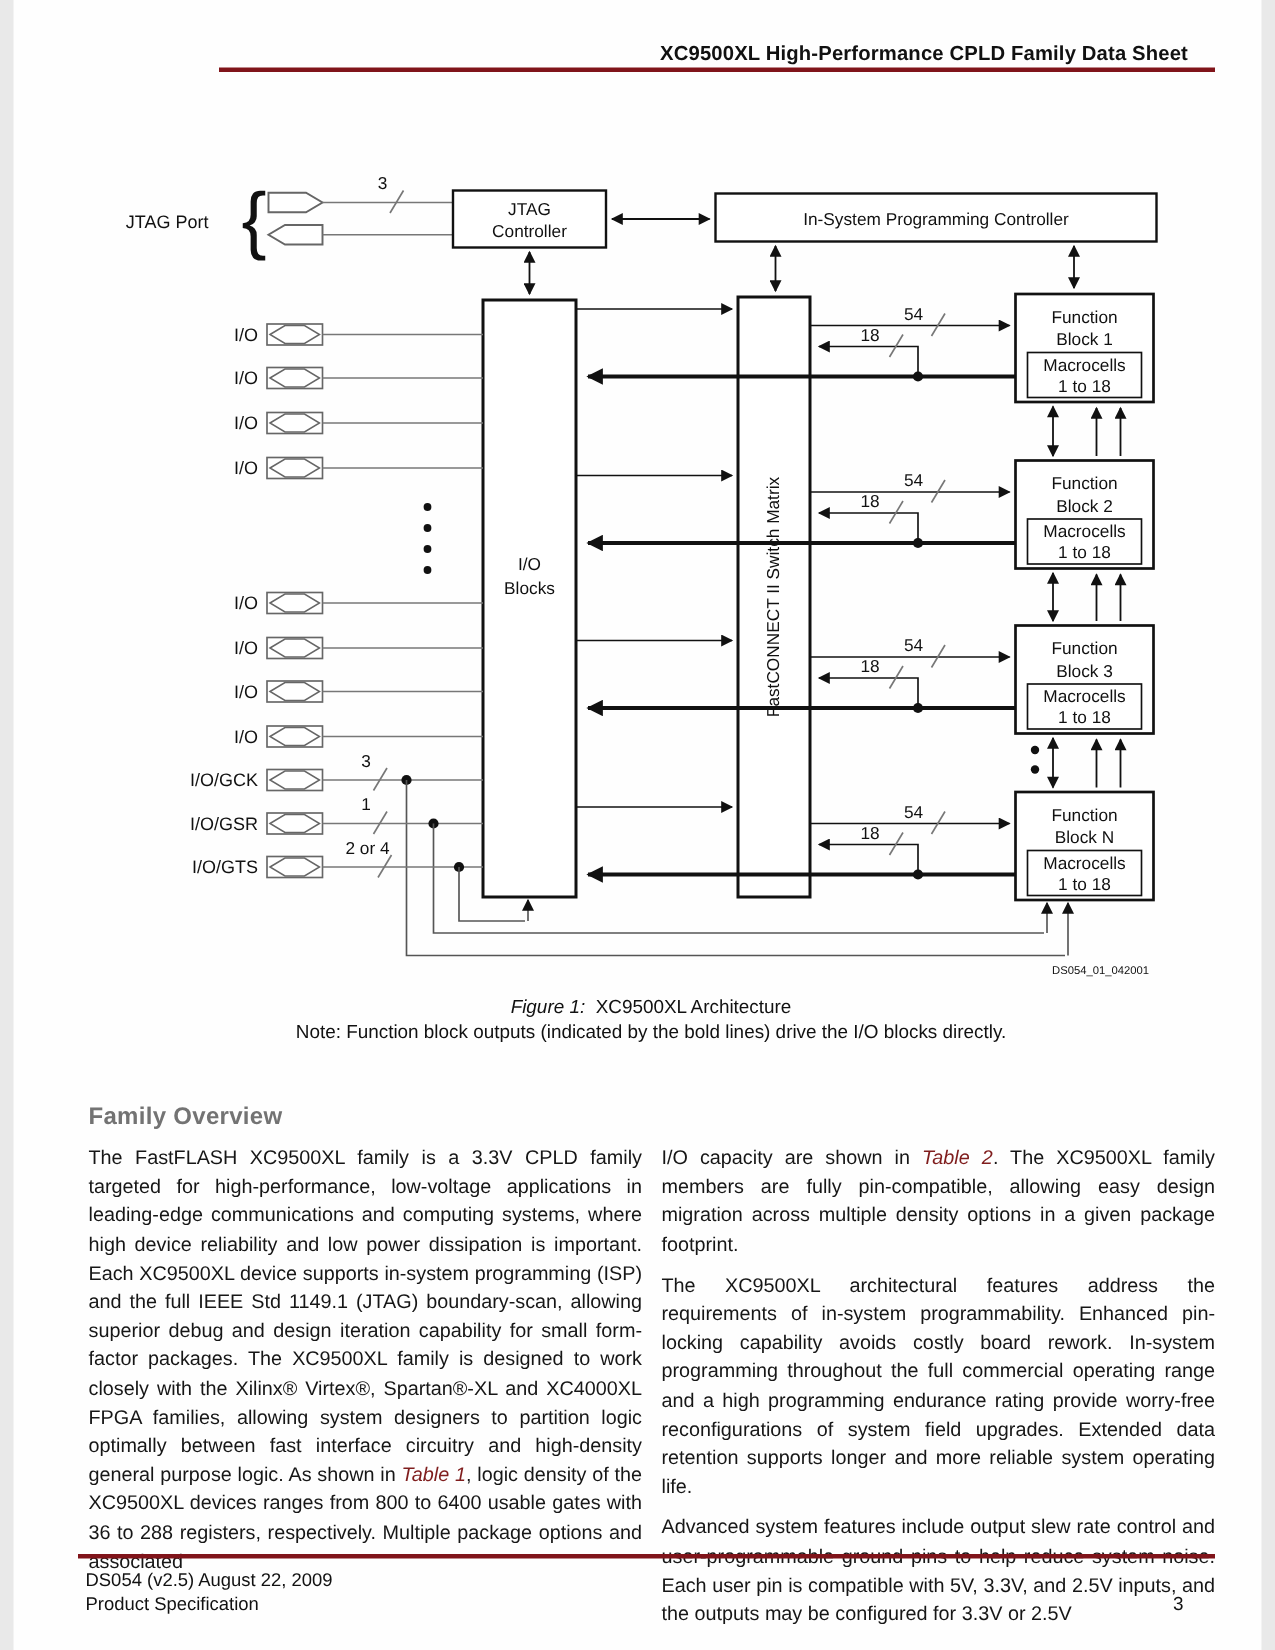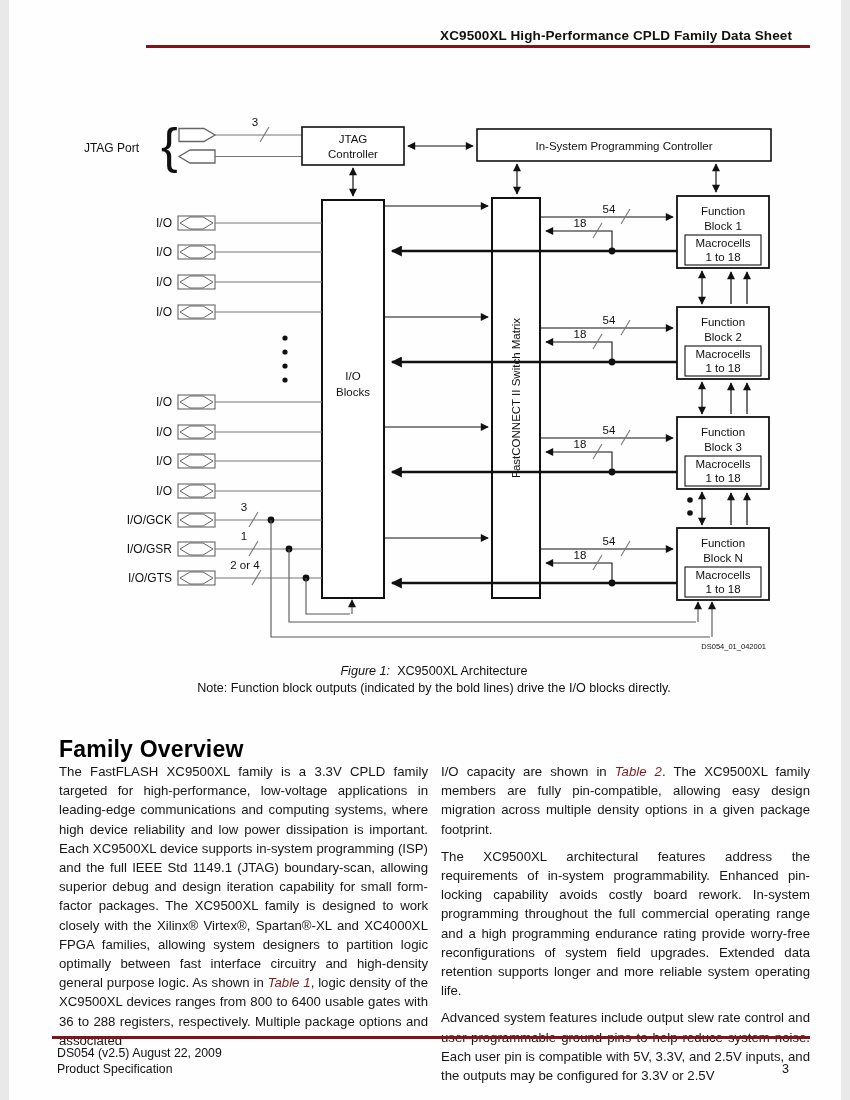--- a/index.html
+++ b/index.html
@@ -7,21 +7,21 @@
     position:relative;width:832px;height:1100px;background:#fefefe;margin:0 auto;
     font-family:"Liberation Sans",sans-serif;color:#111;overflow:hidden;
   }
   .hdr-title{position:absolute;top:28px;right:49px;font-size:13.5px;font-weight:bold;letter-spacing:.1px;}
   .hdr-rule{position:absolute;top:45px;left:137px;width:664px;height:2.6px;background:#80141a;}
   .diagram{position:absolute;left:0;top:100px;}
   .fig-caption{position:absolute;top:664px;left:0;width:850px;text-align:center;font-size:12.6px;}
   .fig-caption .figlab{font-style:italic;}
   .fig-caption .figtitle{font-weight:normal;}
   .fig-note{position:absolute;top:681px;left:0;width:850px;text-align:center;font-size:12.6px;}
-  .sec-heading{position:absolute;top:736px;left:50px;font-size:23px;font-weight:bold;color:#000000;letter-spacing:.2px;}
+  .sec-heading{position:absolute;top:736px;left:50px;font-size:16px;font-weight:bold;color:#737373;letter-spacing:.2px;}
   .col{position:absolute;top:762px;width:369px;font-size:13.2px;line-height:1.455;text-align:justify;color:#161616;}
   .col-left{left:50px;}
   .col-right{left:432px;}
   .col p{margin:0 0 8px 0;}
   .ref-link{color:#7f1d1d;font-style:italic;}
   .ftr-rule{position:absolute;top:1036px;left:43px;width:758px;height:2.6px;background:#80141a;}
   .ftr-doc{position:absolute;top:1046px;left:48px;font-size:12.3px;}
   .ftr-spec{position:absolute;top:1062px;left:48px;font-size:12.3px;font-weight:normal;}
   .ftr-page{position:absolute;top:1062px;right:52px;font-size:12.6px;}
   svg text{font-family:"Liberation Sans",sans-serif;fill:#111;}

